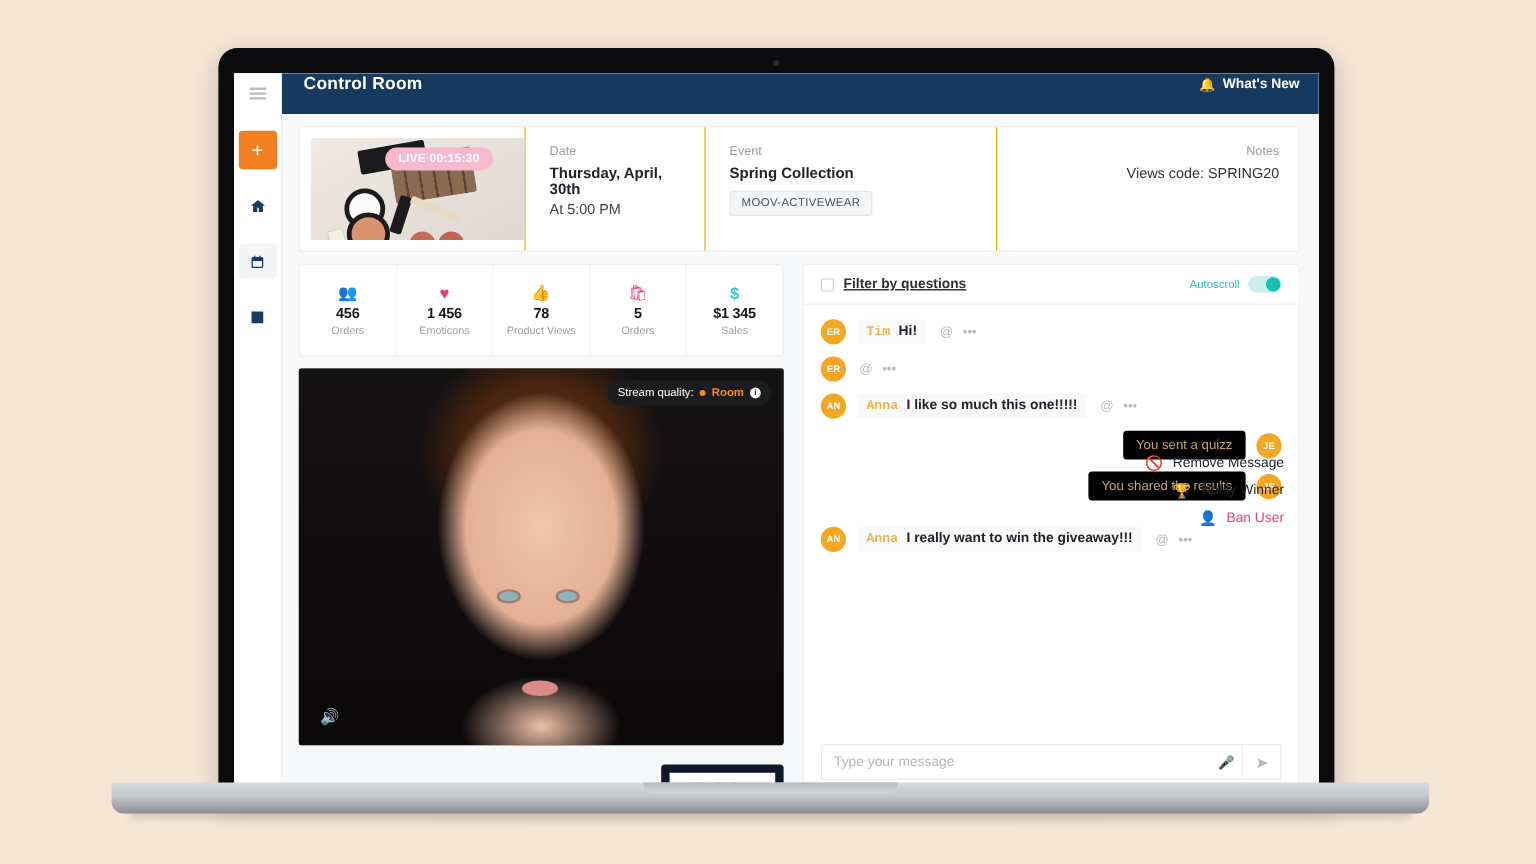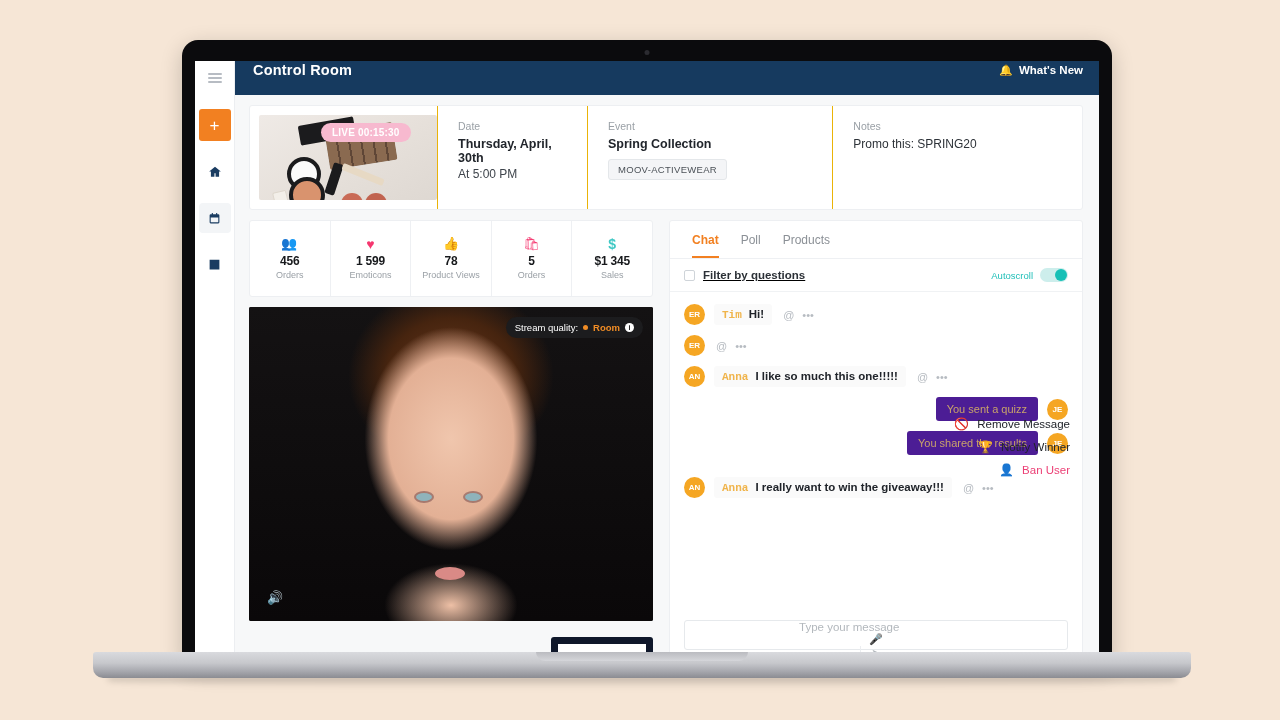--- a/index.html
+++ b/index.html
@@ -111,21 +111,21 @@
   .mk.tube{ left:16px; top:76px; width:14px; height:26px; background:#f3efe9; transform:rotate(-14deg); border:1px solid #ded7cd;}
   #live-badge {
     position:absolute; left:62px; top:8px; z-index:3;
     background:#f7b9cf; color:#fff; font-size:10px; font-weight:700;
     padding:4px 11px; border-radius:11px; white-space:nowrap; letter-spacing:.2px;
   }
   .info-col { padding: 14px 16px 10px 20px; border-left: 1px solid #eab308; }
   .info-col:first-of-type { border-left: none; }
   #col-date { flex: 0 0 150px; }
   #col-event { flex: 1 1 auto; }
-  #col-notes { flex: 1 1 auto; }
+  #col-notes { flex: 1 1 auto; text-align: right; }
   .info-label { font-size: 10.5px; color:#9aa0a6; margin-bottom: 5px; }
   .info-strong { font-size: 12.5px; font-weight: 700; color:#21252b; }
   .info-sub { font-size: 12px; color:#3e444b; margin-top: 2px; }
   .chip {
     display:inline-block; margin-top:8px; padding:4px 9px; font-size:9.5px; color:#4b5157;
     background:#f4f5f7; border:1px solid #e4e7ea; border-radius:3px; letter-spacing:.3px;
   }
   .info-note { font-size: 12px; color:#2d3238; }
 
   
@@ -199,33 +199,33 @@
                    border-radius:50%; background:#16c0b6; }
 
   #messages { flex:1; overflow:hidden; padding: 12px 14px 0 14px; position:relative; }
   .msg { display:flex; align-items:center; gap:9px; margin-bottom: 10px; }
   .msg.out { justify-content:flex-end; }
   .avatar {
     width:21px; height:21px; flex:0 0 21px; border-radius:50%; background:#f5a623;
     color:#fff; font-size:8px; font-weight:700; display:flex; align-items:center; justify-content:center;
   }
   .bubble { background:#fafafa; border-radius:3px; padding:4px 8px; display:flex; align-items:baseline; gap:7px; }
-  .bubble.sys { background:#4c1d95; color:#c9a36a; font-size:11px; padding:6px 11px; }
+  .bubble.sys { background:#000000; color:#c9a36a; font-size:11px; padding:6px 11px; }
   .m-name { font-size:11px; color:#f0b44b; font-weight:600;font-family:Liberation Mono, monospace; }
   .m-text { font-size:11.5px; color:#20242a; font-weight:600; }
   .m-acts { display:flex; align-items:center; gap:8px; color:#b6bbc1; font-size:11px; padding-left:2px; }
 
   #ctx-menu { position:absolute; right:12px; top:125px; display:flex; flex-direction:column; gap:9px; align-items:flex-end; }
   .ctx-item { display:flex; align-items:center; gap:9px; font-size:11.5px; color:#20242a; }
   .ctx-item.danger { color:#ec3f75; }
   .ctx-ico { width:14px; text-align:center; font-size:12px; }
 
   #composer { flex:0 0 auto; padding: 10px 14px 14px 14px; }
   .composer-box {
-    display:flex; align-items:center; border:1px solid #e6e9ec; border-radius:3px; height:30px; background:#fff;flex-direction:column;
+    display:flex; align-items:center; border:1px solid #e6e9ec; border-radius:3px; height:30px; background:#fff;
   }
   .composer-input { flex:1; border:none; outline:none; font-size:11.5px; color:#9aa0a6;
                     padding: 0 10px; font-family:"Liberation Sans", sans-serif; background:transparent; }
   .composer-input::placeholder { color:#b3b8bd; }
   .mic { width:26px; text-align:center; color:#c3c8cd; font-size:11px; }
   .send { width:32px; height:28px; display:flex; align-items:center; justify-content:center;
           border-left:1px solid #eceef1; color:#b3b8bd; font-size:13px; }
 </style>
 </head>
 <body>
@@ -300,37 +300,37 @@
               </div>
 
               <div class="info-col" id="col-event">
                 <div class="info-label">Event</div>
                 <div class="info-strong">Spring Collection</div>
                 <div class="chip">MOOV-ACTIVEWEAR</div>
               </div>
 
               <div class="info-col" id="col-notes">
                 <div class="info-label">Notes</div>
-                <div class="info-note">Promo this: SPRING20</div>
+                <div class="info-note">Views code: SPRING20</div>
               </div>
             </div>
 
             <div id="main-row">
 
               <div id="left-pane">
 
                 <div id="stats">
                   <div class="stat">
                     <div class="stat-icon" style="color:#3fc8c4">👥</div>
                     <div class="stat-val">456</div>
                     <div class="stat-lbl">Orders</div>
                   </div>
                   <div class="stat">
                     <div class="stat-icon" style="color:#f5376f;font-size:14px">♥</div>
-                    <div class="stat-val">1 599</div>
+                    <div class="stat-val">1 456</div>
                     <div class="stat-lbl">Emoticons</div>
                   </div>
                   <div class="stat">
                     <div class="stat-icon" style="color:#f7b733">👍</div>
                     <div class="stat-val">78</div>
                     <div class="stat-lbl">Product Views</div>
                   </div>
                   <div class="stat">
                     <div class="stat-icon" style="color:#f5376f">🛍</div>
                     <div class="stat-val">5</div>
@@ -358,25 +358,20 @@
                   <div id="speaker">🔊</div>
                 </div>
 
                 <div id="live-actions">
                   <button id="end-live">End Live</button>
                 </div>
               </div>
 
               <div id="chat-panel">
 
-                <div id="chat-tabs">
-                  <div class="tab active">Chat</div>
-                  <div class="tab">Poll</div>
-                  <div class="tab">Products</div>
-                </div>
 
                 <div id="chat-filter">
                   <div class="filter-left">
                     <span class="cbox"></span>
                     <span class="filter-text">Filter by questions</span>
                   </div>
                   <div class="autoscroll">
                     <span class="as-label">Autoscroll</span>
                     <span class="toggle"></span>
                   </div>

